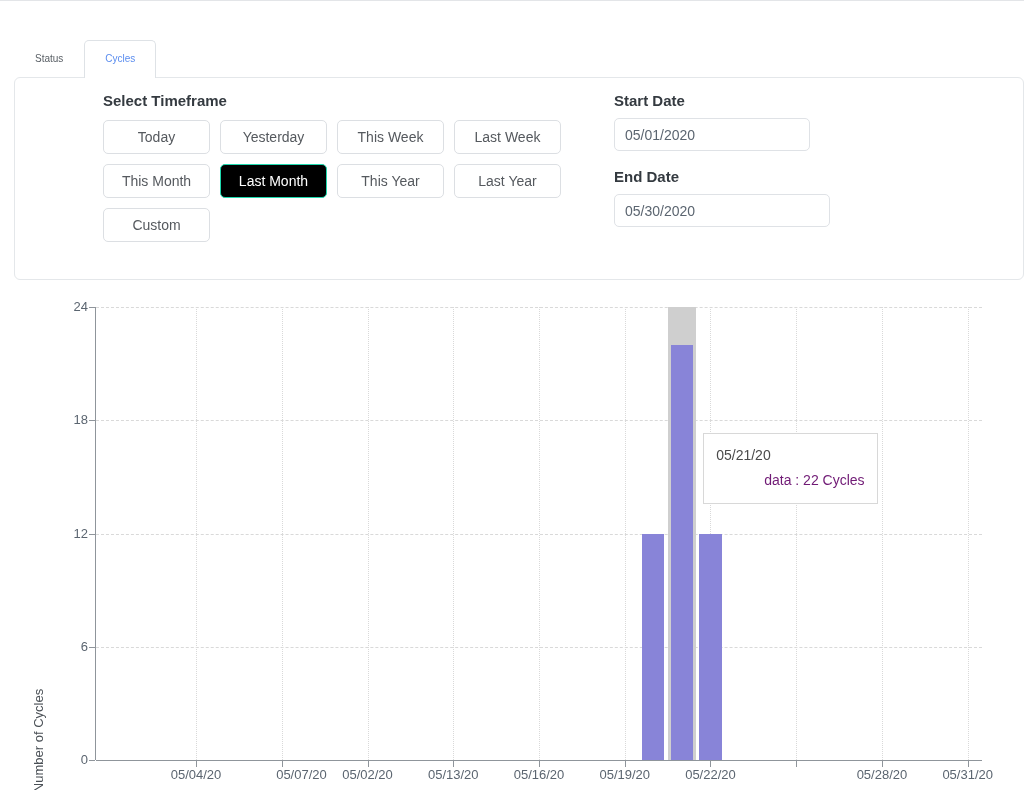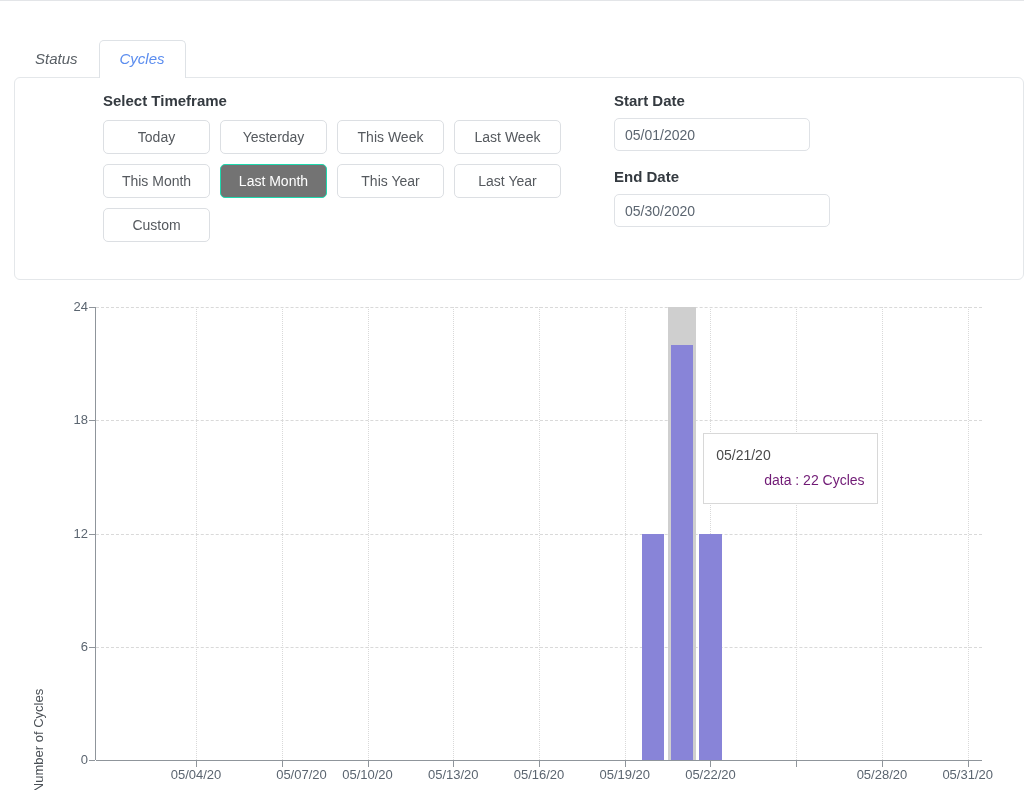--- a/index.html
+++ b/index.html
@@ -29,31 +29,30 @@
   .tabbar {
     position: absolute;
     top: 40px;
     left: 14px;
     height: 38px;
     display: flex;
     align-items: flex-end;
     z-index: 5;
   }
   .tab {
-    font-size: 15px;
+    font-size: 10px;
     padding: 9px 20px 10px 20px;
     line-height: 18px;
     border: 1px solid transparent;
     border-bottom: none;
     border-radius: 5px 5px 0 0;
     background: transparent;
     color: #5a6066;
     cursor: pointer;
     white-space: nowrap;
-    font-style: italic;
   }
   .tab.active {
     background: #ffffff;
     border-color: #dee2e6;
     color: #5b8def;
     position: relative;
     z-index: 6;
   }
 
   
@@ -105,21 +104,21 @@
     font-size: 14px;
     font-family: "Liberation Sans", sans-serif;
     cursor: pointer;
     display: flex;
     align-items: center;
     justify-content: center;
     box-sizing: border-box;
     white-space: nowrap;
   }
   .tf-btn.selected {
-    background: #737373;
+    background: #000000;
     border-color: #1ed9ae;
     color: #ffffff;
   }
 
   .date-block {
     position: absolute;
     left: 599px;
     top: 14px;
   }
   .date-label { margin-bottom: 9px; }
@@ -341,21 +340,21 @@
       <div class="y-tick-label" style="top: 237.5px;">12</div>
       <div class="y-tick-mark" style="top: 245.5px;"></div>
       <div class="y-tick-label" style="top: 124.25px;">18</div>
       <div class="y-tick-mark" style="top: 132.25px;"></div>
       <div class="y-tick-label" style="top: 11px;">24</div>
       <div class="y-tick-mark" style="top: 19px;"></div>
       <div class="x-tick-label" style="left: 196.032px;">05/04/20</div>
       <div class="x-tick-mark" style="left: 196.032px;"></div>
       <div class="x-tick-label" style="left: 281.774px; text-align: right;">05/07/20</div>
       <div class="x-tick-mark" style="left: 281.774px;"></div>
-      <div class="x-tick-label" style="left: 367.516px;">05/10/20</div>
+      <div class="x-tick-label" style="left: 367.516px;">05/02/20</div>
       <div class="x-tick-mark" style="left: 367.516px;"></div>
       <div class="x-tick-label" style="left: 453.258px;">05/13/20</div>
       <div class="x-tick-mark" style="left: 453.258px;"></div>
       <div class="x-tick-label" style="left: 539px;">05/16/20</div>
       <div class="x-tick-mark" style="left: 539px;"></div>
       <div class="x-tick-label" style="left: 624.742px;">05/19/20</div>
       <div class="x-tick-mark" style="left: 624.742px;"></div>
       <div class="x-tick-label" style="left: 710.484px;">05/22/20</div>
       <div class="x-tick-mark" style="left: 710.484px;"></div>
       <div class="x-tick-label" style="left: 796.226px; margin-top: 40px;">05/25/20</div>

